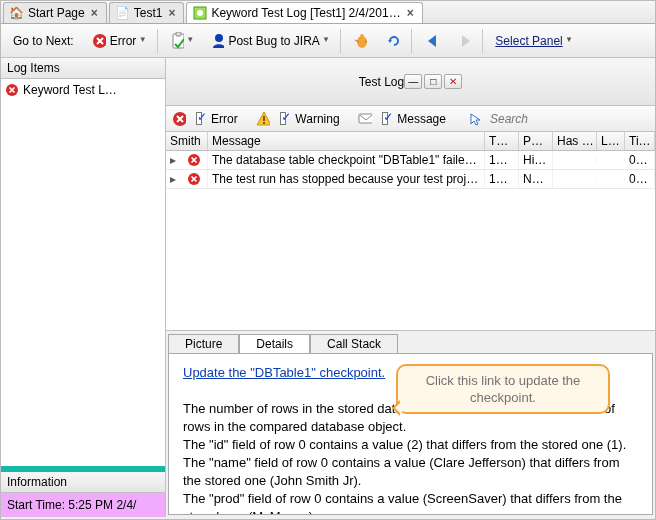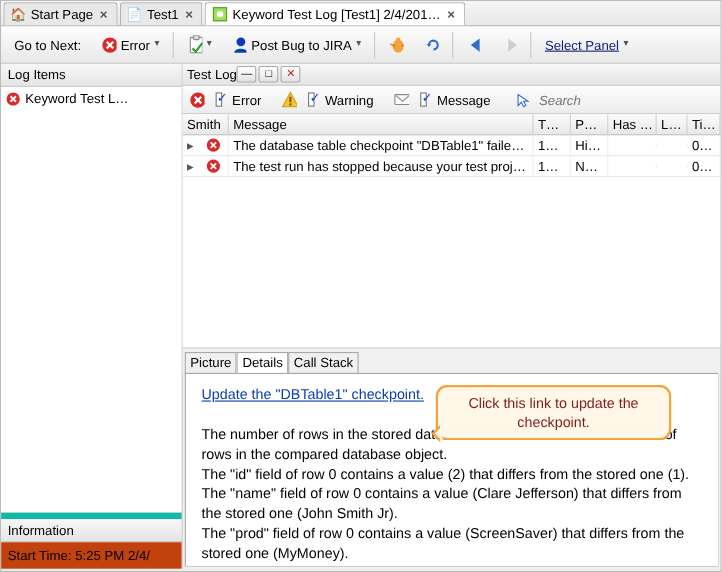--- a/index.html
+++ b/index.html
@@ -16,24 +16,24 @@
   .sep{width:1px;height:24px;background:#c8c8c8;}
   .dd{font-size:9px;color:#555;}
   .lnk{color:#11227a;text-decoration:underline;}
   
   .body { display:flex; height:calc(100% - 23px - 34px - 2px);}
   .left { width:165px; display:flex; flex-direction:column; border-right:1px solid #c0c0c0;}
   .panel-title { background:linear-gradient(#f7f7f7,#e5e5e5); border-bottom:1px solid #c0c0c0; padding:3px 6px; font-size:12px;}
   .tree { flex:1; background:#fff; padding:4px; overflow:hidden; white-space:nowrap;}
   .tree-item{display:flex;align-items:center;gap:4px;}
   .info{border-top:6px solid #14b8a6;}
-  .info .rows{background:#c2410c;padding:4px 6px;line-height:16px;font-size:12px;}
+  .info .rows{background:#f0abfc;padding:4px 6px;line-height:16px;font-size:12px;}
   
   .right{flex:1;display:flex;flex-direction:column;min-width:0;}
-  .tl-head{display:flex;align-items:center;justify-content:flex-start;background:linear-gradient(#f7f7f7,#e5e5e5);border-bottom:1px solid #c0c0c0;padding:2px 4px;}
+  .tl-head{display:flex;align-items:center;justify-content:center;background:linear-gradient(#f7f7f7,#e5e5e5);border-bottom:1px solid #c0c0c0;padding:16px 4px;}
   .winbtns{display:flex;gap:2px;}
   .winbtn{width:18px;height:15px;border:1px solid #a9a9a9;background:linear-gradient(#fefefe,#e3e3e3);border-radius:2px;display:flex;align-items:center;justify-content:center;font-size:10px;line-height:1;}
   
   .filterbar{display:flex;align-items:center;gap:6px;background:linear-gradient(#fdfdfd,#ececec);border-bottom:1px solid #c0c0c0;padding:3px 6px;}
   .chk{width:13px;height:13px;appearance:none;border:1px solid #777;background:#fff;position:relative;}
   .chk:checked::after{content:"✓";position:absolute;top:-3px;left:0;font-size:12px;color:#1147c9;}
   .search{flex:1;display:flex;align-items:center;}
   .search input{flex:1;border:none;background:transparent;font-style:italic;color:#888;outline:none;font-size:12px;}
   
   .grid{background:#fff;}
@@ -42,27 +42,27 @@
   .grow{display:flex;border-bottom:1px solid #e8e8e8; align-items:center;}
   .gc{padding:2px 4px;border-right:1px solid #f0f0f0;white-space:nowrap;overflow:hidden;text-overflow:ellipsis;font-size:12px;}
   .gc.exp{color:#555;width:14px;text-align:center;border-right:none;padding:0;}
   .c-type{width:42px;display:flex;align-items:center;justify-content:flex-start;gap:2px;}
   .c-msg{flex:1;min-width:0;}
   .c-s{width:34px;}
   
   .gridspace{flex:1;background:#fff;border-bottom:1px solid #c0c0c0;min-height:60px;}
   
   .dtabs{display:flex;padding:2px 2px 0 2px;gap:0;background:#f0f0f0;}
-  .dtab{padding:2px 4px;border:1px solid #a9a9a9;background:#f0f0f0;border-bottom:1px solid #a9a9a9;font-size:12px;position:relative;top:1px;}
+  .dtab{padding:2px 16px;border:1px solid #a9a9a9;background:#f0f0f0;border-bottom:1px solid #a9a9a9;font-size:12px;position:relative;top:1px;}
   .dtab.active{background:#fff;border-bottom:1px solid #fff;}
   
   .details{flex:1;background:#fff;border:1px solid #a9a9a9;margin:0 2px 2px 2px;padding:10px 14px;overflow:auto;line-height:18px;font-size:13px;position:relative;}
   .details a{color:#0b3db3;text-decoration:underline;}
   
-  .callout{position:absolute;right:28px;top:0;width:214px;background:#fff7e8;border:2px solid #f3a33a;border-radius:10px;padding:6px 8px;text-align:center;color:#7f1d1d;font-size:13px;line-height:17px;box-shadow:0 0 0 rgba(0,0,0,0);} 
+  .callout{position:absolute;right:28px;top:0;width:214px;background:#fff7e8;border:2px solid #f3a33a;border-radius:10px;padding:6px 8px;text-align:center;color:#737373;font-size:13px;line-height:17px;box-shadow:0 0 0 rgba(0,0,0,0);} 
   .callout::before{content:"";position:absolute;left:-14px;top:34px;border:8px solid transparent;border-right-color:#f3a33a;}
   .callout::after{content:"";position:absolute;left:-10px;top:35px;border:7px solid transparent;border-right-color:#fff7e8;}
   
   svg{display:block;}
 </style>
 </head>
 <body>
 
 <div class="tabbar">
   <div class="tab inactive">

